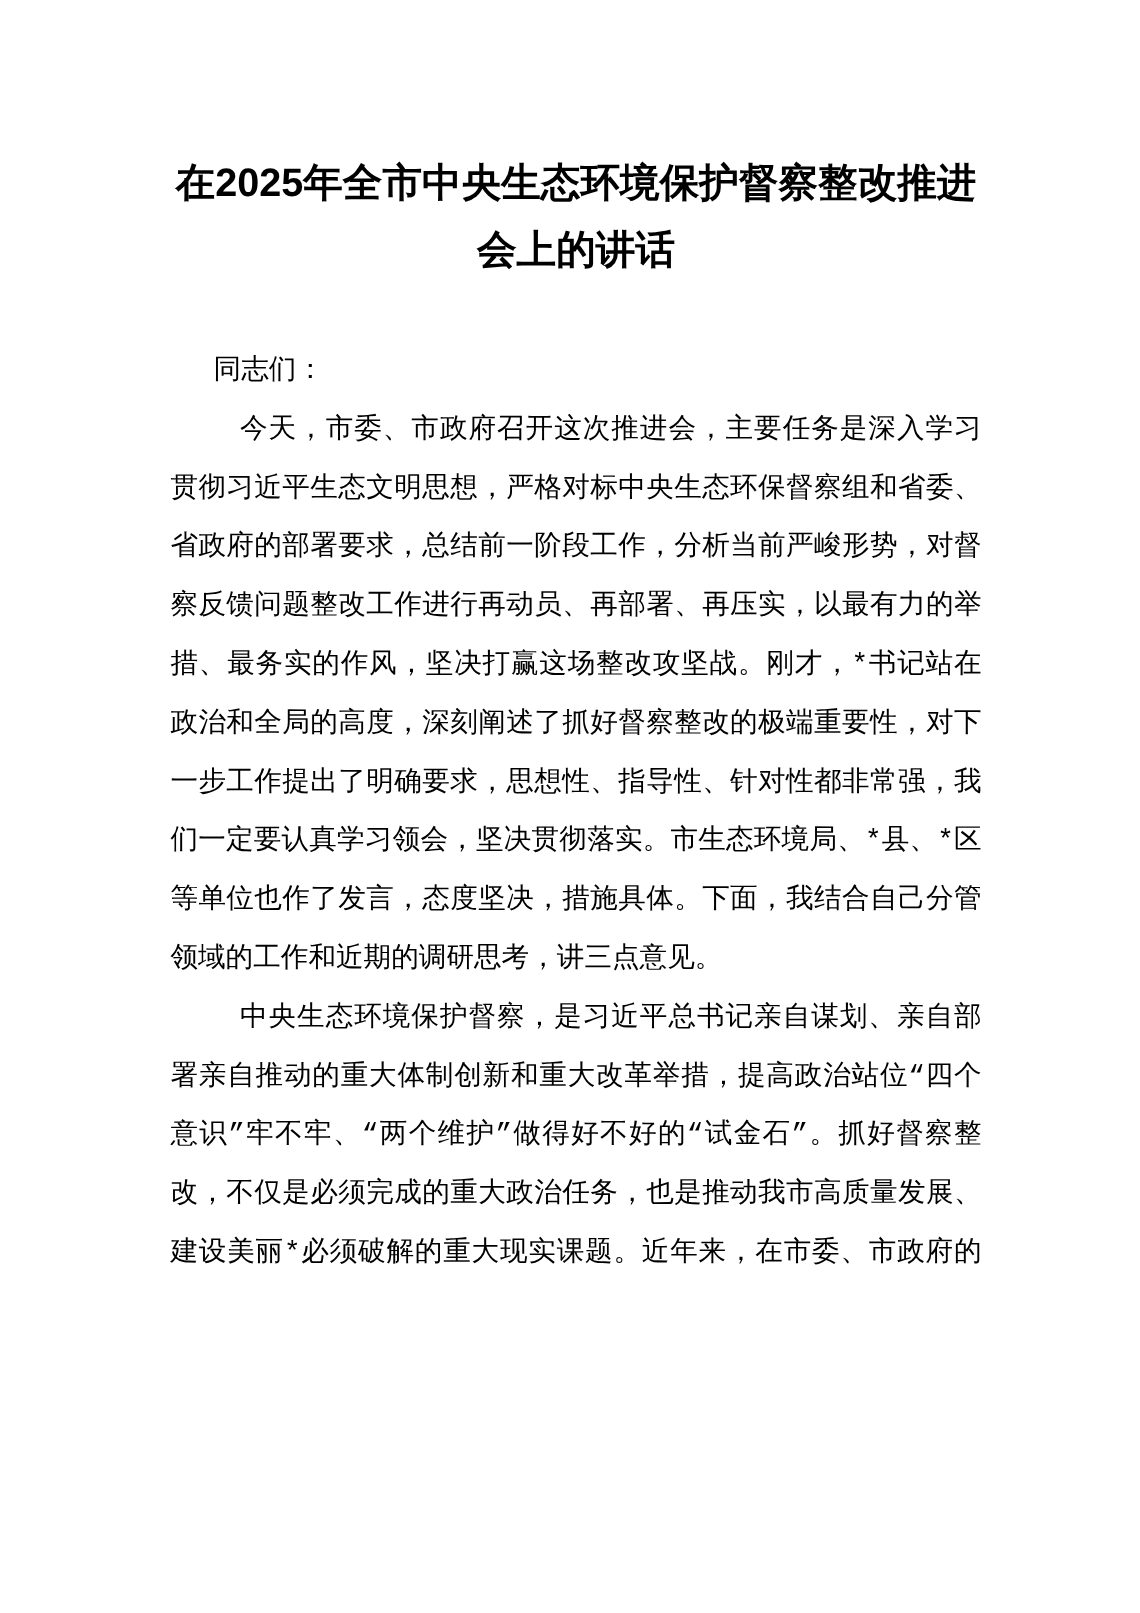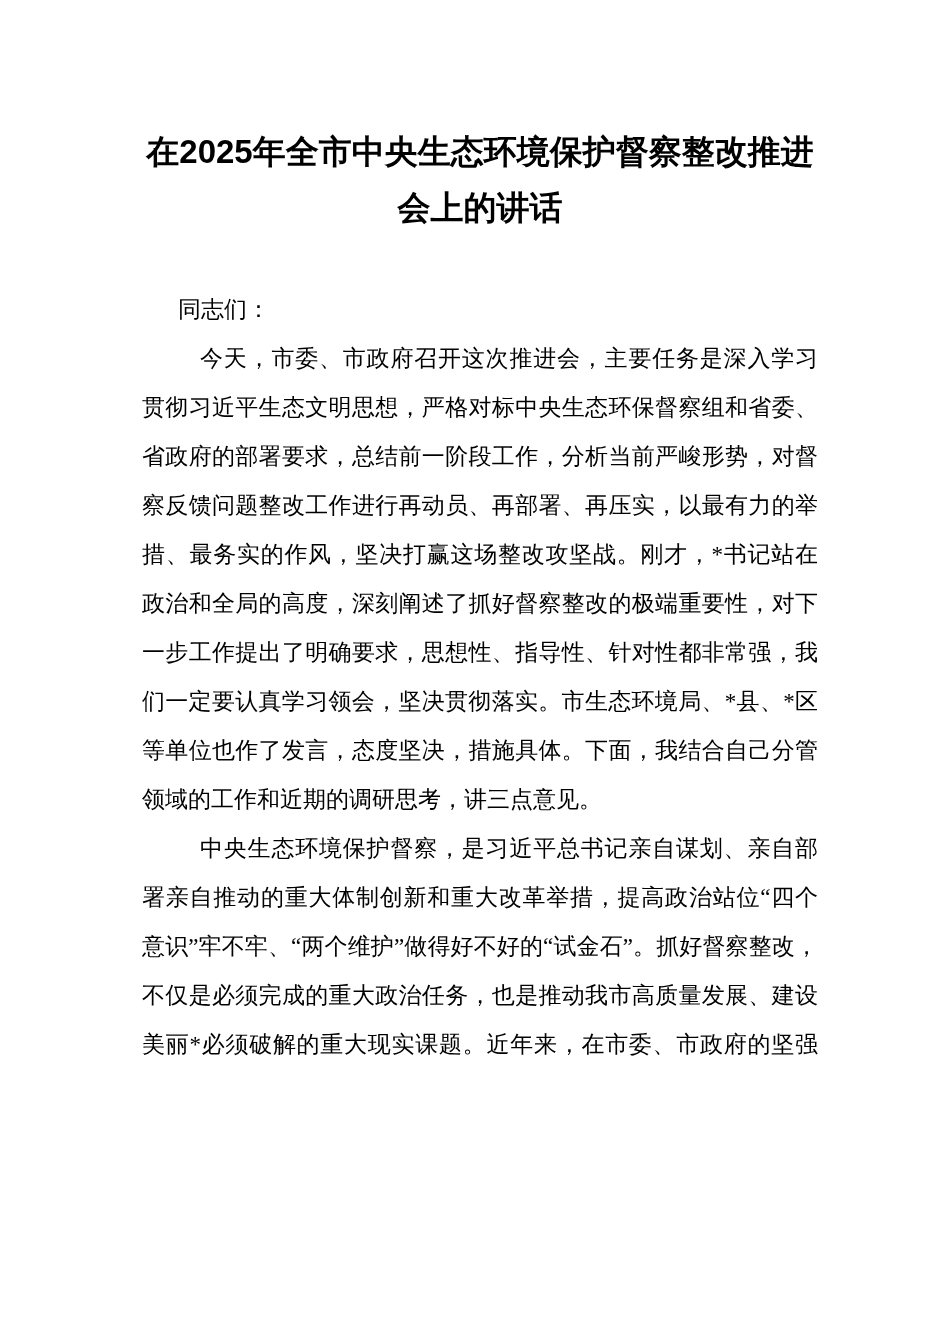--- a/index.html
+++ b/index.html
@@ -24,21 +24,21 @@
     font-family: "Liberation Sans", sans-serif;
     font-weight: 700;
     font-size: 33px;
     line-height: 56px;
     text-align: center;
     color: #000000;
     word-break: break-all;
   }
   .body-text {
     margin-top: 49px;
-    font-family: Liberation Serif, serif;
+    font-family: Liberation Mono, monospace;
     font-size: 23px;
     line-height: 49px;
     color: #000000;
   }
   .body-text p {
     margin: 0;
     padding: 0;
     text-align: justify;
     word-break: break-all;
   }

